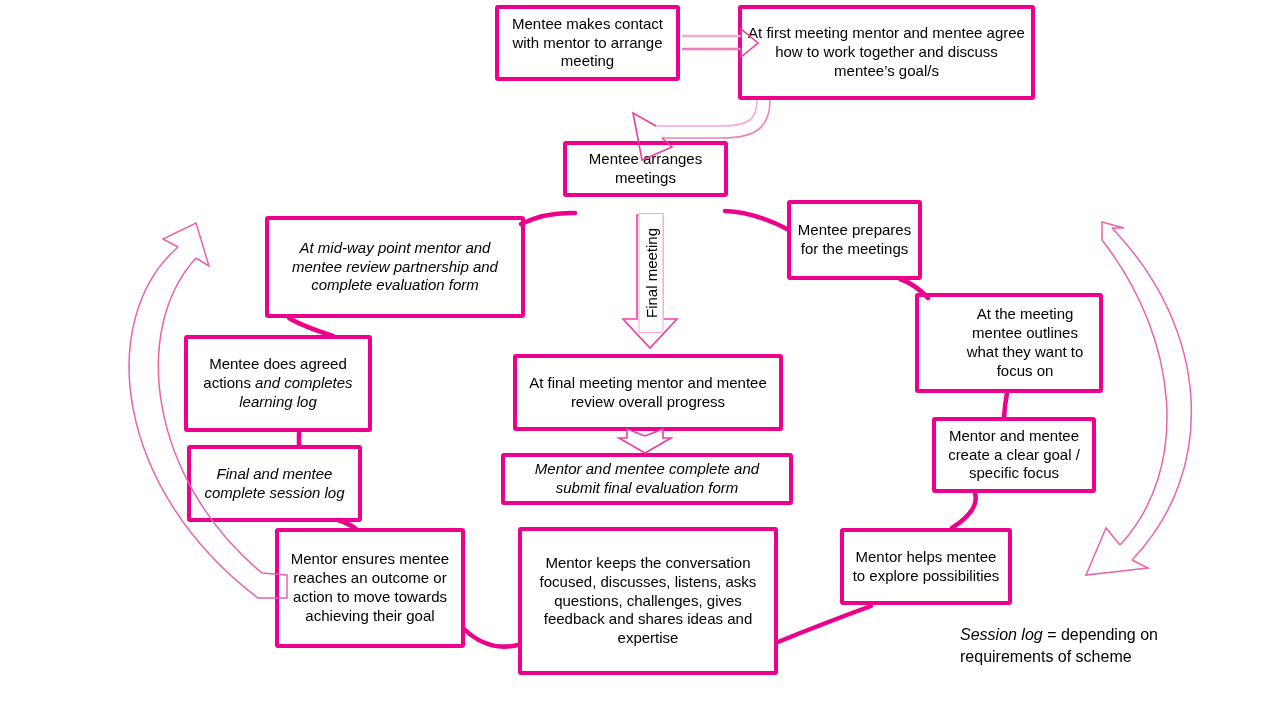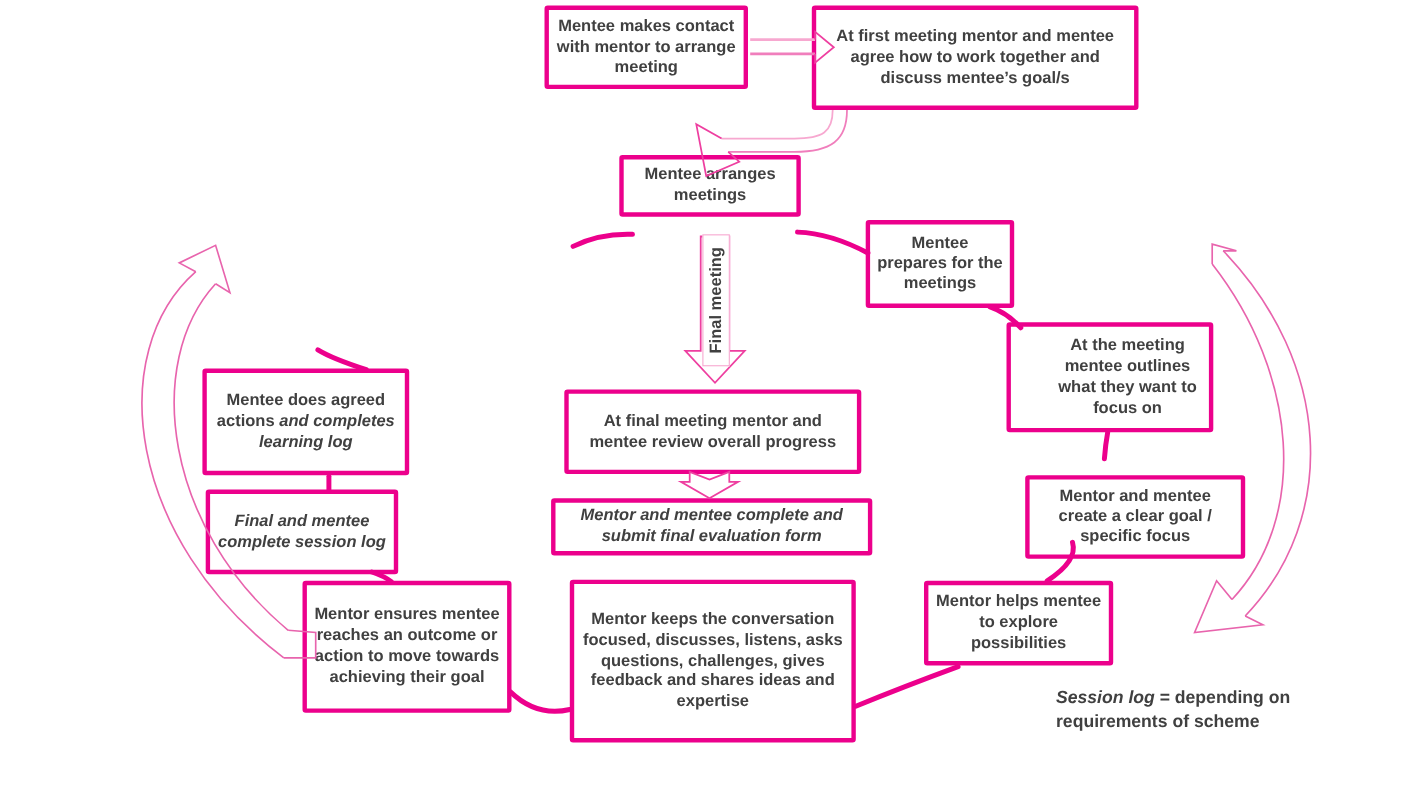--- a/index.html
+++ b/index.html
@@ -1,18 +1,18 @@
 <!DOCTYPE html>
 <html><head>
 <meta charset="utf-8">
 <style>
   html,body{margin:0;padding:0;background:#ffffff;}
   #stage{
     position:relative;width:1280px;height:720px;background:#ffffff;overflow:hidden;
-    font-family:"Liberation Sans","DejaVu Sans",sans-serif;color:#404040;font-weight:bold;
+    font-family:"Liberation Sans","DejaVu Sans",sans-serif;color:#000000;
   }
   .fbox{
     position:absolute;box-sizing:border-box;
     border:4px solid #EC008C;border-radius:3px;background:#ffffff;
     display:flex;align-items:center;justify-content:center;text-align:center;
     font-size:15px;line-height:1.26;padding:2px 6px;z-index:2;
   }
   .italic{font-style:italic;}
   svg.layer{position:absolute;left:0;top:0;z-index:3;pointer-events:none;}
   #final-label{
@@ -37,20 +37,23 @@
   </div>
 
   <div class="fbox" style="left:738px;top:5px;width:297px;height:95px;">
     <span>At first meeting mentor and mentee agree how to work together and discuss mentee’s goal/s</span>
   </div>
 
   <div class="fbox" style="left:563px;top:141px;width:165px;height:56px;">
     <span>Mentee arranges meetings</span>
   </div>
 
+  <div class="fbox italic" style="left:265px;top:216px;width:260px;height:102px;">
+    <span>At mid-way point mentor and mentee review partnership and complete evaluation form</span>
+  </div>
 
   <div class="fbox" style="left:184px;top:335px;width:188px;height:97px;">
     <span><span>Mentee does agreed actions </span><span class="italic">and completes learning log</span></span>
   </div>
 
   <div class="fbox italic" style="left:187px;top:445px;width:175px;height:77px;">
     <span>Final and mentee complete session log</span>
   </div>
 
   <div class="fbox" style="left:513px;top:348px;width:270px;height:77px;margin-top:6px;">
@@ -62,21 +65,21 @@
   </div>
 
   <div class="fbox" style="left:787px;top:200px;width:135px;height:80px;">
     <span>Mentee prepares for the meetings</span>
   </div>
 
   <div class="fbox" style="left:915px;top:293px;width:188px;height:100px;padding-left:38px;">
     <span>At the meeting mentee outlines what they want to focus on</span>
   </div>
 
-  <div class="fbox" style="left:932px;top:432px;width:200px;height:76px;">
+  <div class="fbox" style="left:932px;top:417px;width:164px;height:76px;">
     <span>Mentor and mentee create a clear goal / specific focus</span>
   </div>
 
   <div class="fbox" style="left:840px;top:528px;width:172px;height:77px;">
     <span>Mentor helps mentee to explore possibilities</span>
   </div>
 
   <div class="fbox" style="left:275px;top:528px;width:190px;height:120px;justify-content:center;">
     <span>Mentor ensures mentee reaches an outcome or action to move towards achieving their goal</span>
   </div>

